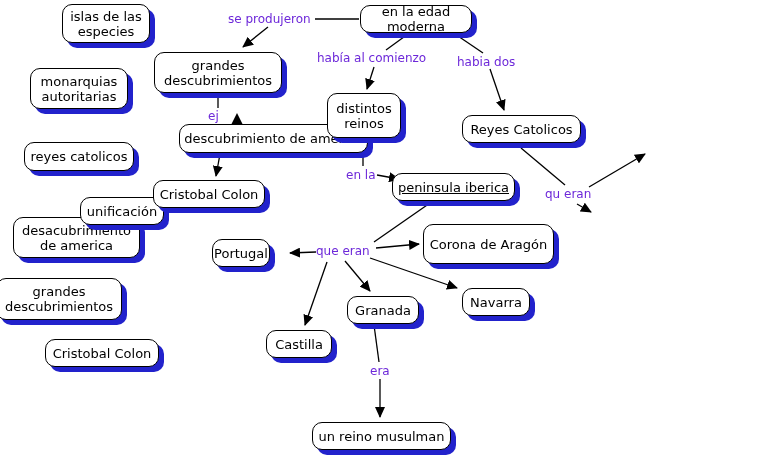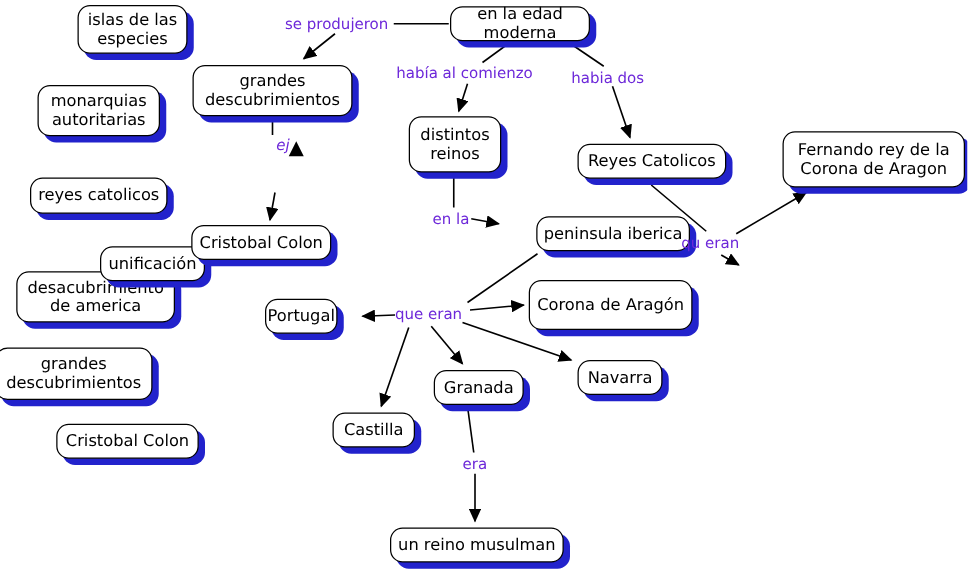--- a/index.html
+++ b/index.html
@@ -61,34 +61,34 @@
   <div class="concept" style="left:62px;top:4px;width:88px;height:39px;">islas de las especies</div>
   <div class="concept" style="left:30px;top:68px;width:98px;height:41px;">monarquias autoritarias</div>
   <div class="concept" style="left:24px;top:142px;width:110px;height:29px;">reyes catolicos</div>
   <div class="concept" style="left:13px;top:217px;width:127px;height:41px;">desacubrimiento de america</div>
   <div class="concept" style="left:80px;top:197px;width:84px;height:28px;">unificación</div>
   <div class="concept" style="left:-4px;top:278px;width:126px;height:42px;">grandes descubrimientos</div>
   <div class="concept" style="left:45px;top:339px;width:114px;height:28px;">Cristobal Colon</div>
 
   <div class="concept" style="left:360px;top:5px;width:112px;height:28px;">en la edad moderna</div>
   <div class="concept" style="left:154px;top:52px;width:128px;height:41px;">grandes descubrimientos</div>
+  <div class="concept" style="left:179px;top:124px;width:189px;height:29px;">descubrimiento de america</div>
   <div class="concept" style="left:327px;top:93px;width:74px;height:45px;">distintos reinos</div>
   <div class="concept" style="left:462px;top:115px;width:119px;height:28px;">Reyes Catolicos</div>
-  <div class="concept" style="left:626px;top:105px;width:146px;height:45px;">Fernando rey de la Corona de Aragon</div>
   <div class="concept" style="left:153px;top:180px;width:112px;height:28px;">Cristobal Colon</div>
-  <div class="concept" style="left:429px;top:173px;width:123px;height:28px;">peninsula iberica</div>
+  <div class="concept" style="left:392px;top:173px;width:123px;height:28px;text-decoration:underline;">peninsula iberica</div>
   <div class="concept" style="left:212px;top:239px;width:58px;height:28px;">Portugal</div>
   <div class="concept" style="left:423px;top:224px;width:131px;height:40px;">Corona de Aragón</div>
   <div class="concept" style="left:462px;top:288px;width:68px;height:28px;">Navarra</div>
   <div class="concept" style="left:347px;top:296px;width:72px;height:28px;">Granada</div>
   <div class="concept" style="left:266px;top:330px;width:66px;height:28px;">Castilla</div>
   <div class="concept" style="left:312px;top:422px;width:139px;height:28px;">un reino musulman</div>
 
   <div class="phrase" style="left:228px;top:12px;">se produjeron</div>
   <div class="phrase" style="left:317px;top:51px;">había al comienzo</div>
   <div class="phrase" style="left:457px;top:55px;">habia dos</div>
-  <div class="phrase" style="left:221px;top:109px;font-style:italic;">ej</div>
+  <div class="phrase" style="left:208px;top:109px;">ej</div>
   <div class="phrase" style="left:346px;top:168px;">en la</div>
   <div class="phrase" style="left:545px;top:187px;">qu eran</div>
   <div class="phrase" style="left:316px;top:244px;">que eran</div>
   <div class="phrase" style="left:370px;top:364px;">era</div>
 
 </div>
 
 </body></html>

